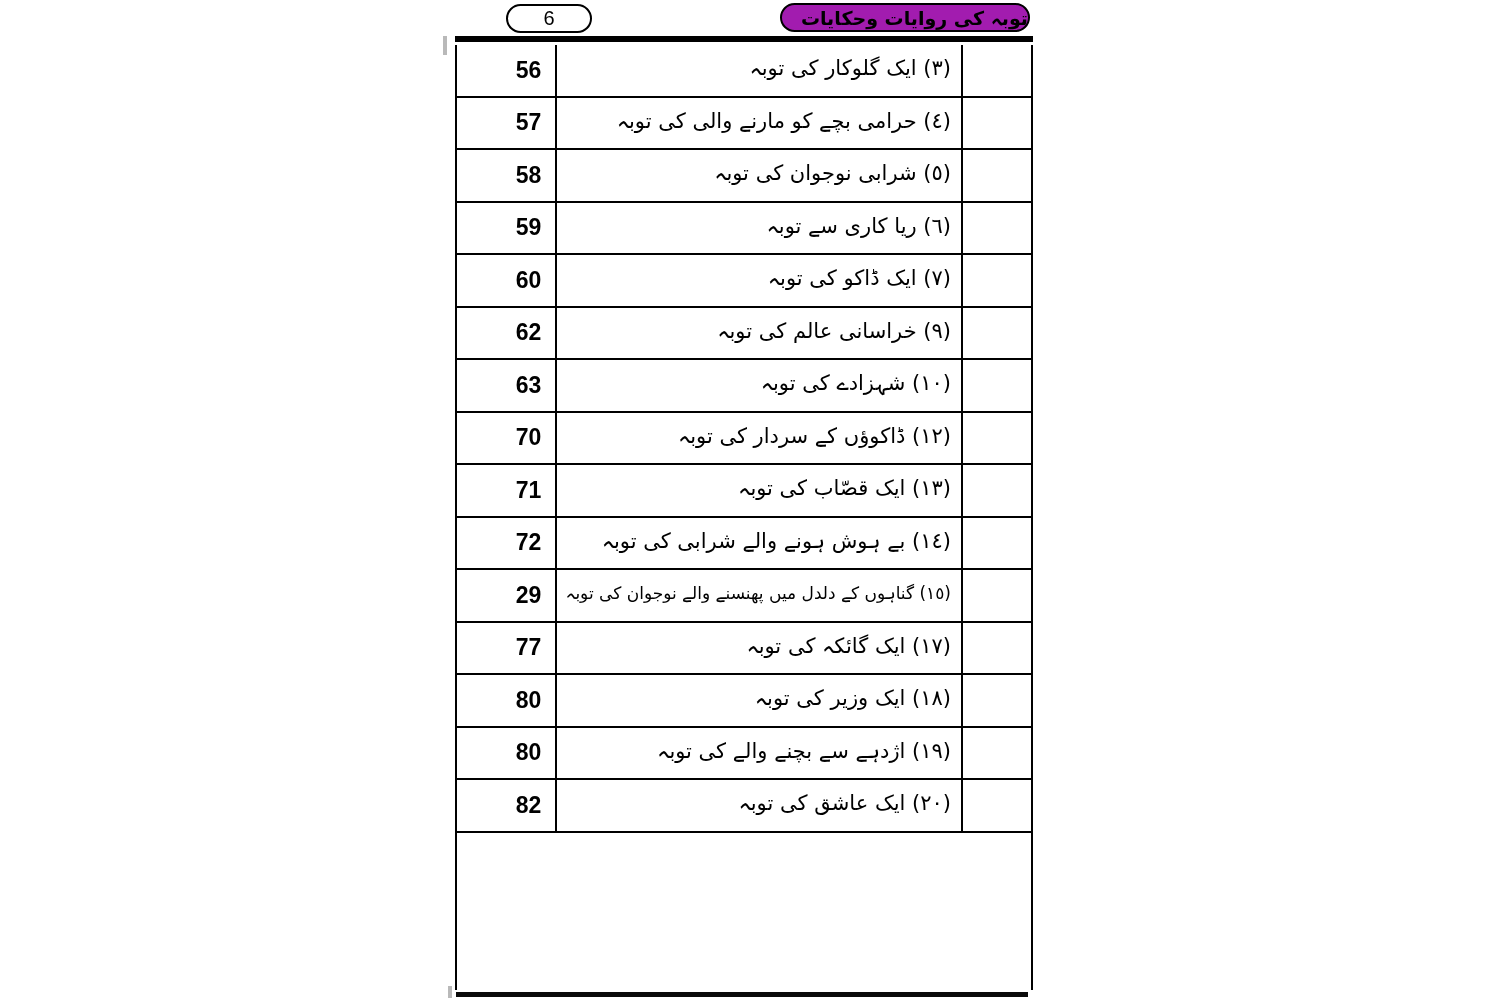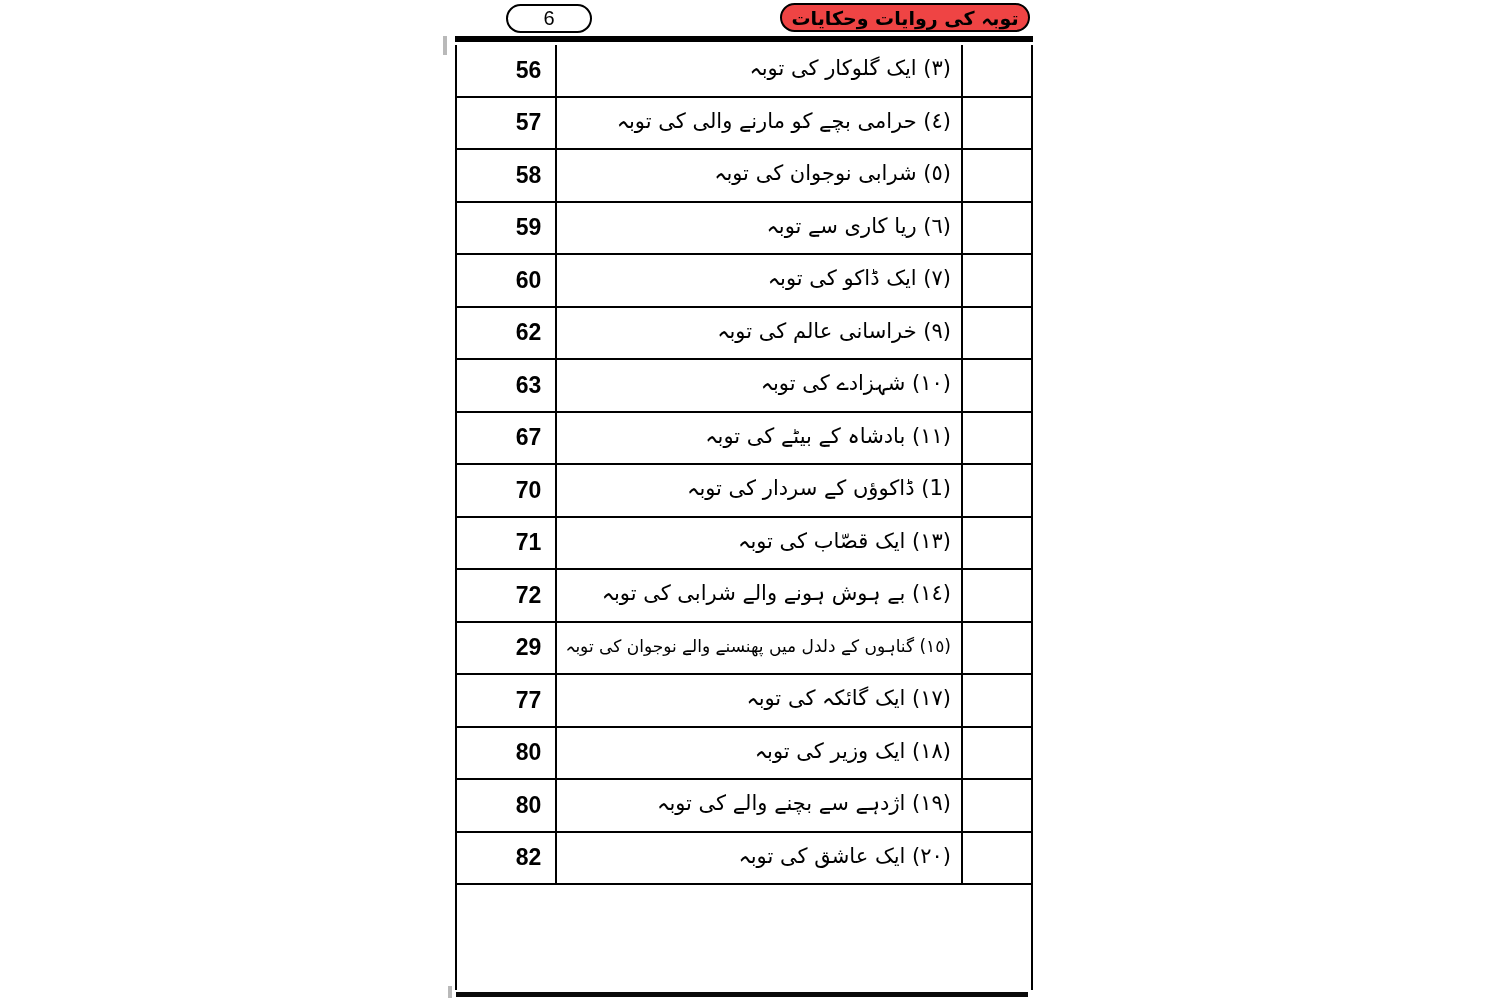--- a/index.html
+++ b/index.html
@@ -18,22 +18,22 @@
   .pagenum-pill {
     left: 506px; top: 4px; width: 86px; height: 29px;
     border: 2px solid #000; border-radius: 15px;
     display: flex; align-items: center; justify-content: center;
     font-family: "Liberation Sans", sans-serif;
     font-size: 20px; color: #000; background: #fff;
   }
   .title-pill {
     left: 780px; top: 3px; width: 250px; height: 29px;
     border: 2px solid #000; border-radius: 15px;
-    display: flex; align-items: center; justify-content: center;
-    font-size: 19px; font-weight: bold; color: #000; background: #ef4444;
+    display: flex; align-items: center; justify-content: flex-start;
+    font-size: 19px; font-weight: bold; color: #000; background: #a21caf;
     direction: rtl;
   }
   .double-rule {
     left: 455px; top: 36px; width: 578px; height: 3px;
     border-top: 4px solid #000; border-bottom: 2px solid #000;
     background: transparent;
   }
   .tick-top {
     left: 443px; top: 36px; width: 4px; height: 19px;
     background: #b9b9b9;
@@ -123,27 +123,22 @@
     <div class="cell num">62</div>
     <div class="cell title">(٩) خراسانی عالم کی توبہ</div>
     <div class="cell blank"></div>
   </div>
   <div class="row">
     <div class="cell num">63</div>
     <div class="cell title">(١٠) شہزادے کی توبہ</div>
     <div class="cell blank"></div>
   </div>
   <div class="row">
-    <div class="cell num">67</div>
-    <div class="cell title">(١١) بادشاہ کے بیٹے کی توبہ</div>
-    <div class="cell blank"></div>
-  </div>
-  <div class="row">
     <div class="cell num">70</div>
-    <div class="cell title">(1) ڈاکوؤں کے سردار کی توبہ</div>
+    <div class="cell title">(١٢) ڈاکوؤں کے سردار کی توبہ</div>
     <div class="cell blank"></div>
   </div>
   <div class="row">
     <div class="cell num">71</div>
     <div class="cell title">(١٣) ایک قصّاب کی توبہ</div>
     <div class="cell blank"></div>
   </div>
   <div class="row">
     <div class="cell num">72</div>
     <div class="cell title">(١٤) بے ہوش ہونے والے شرابی کی توبہ</div>

